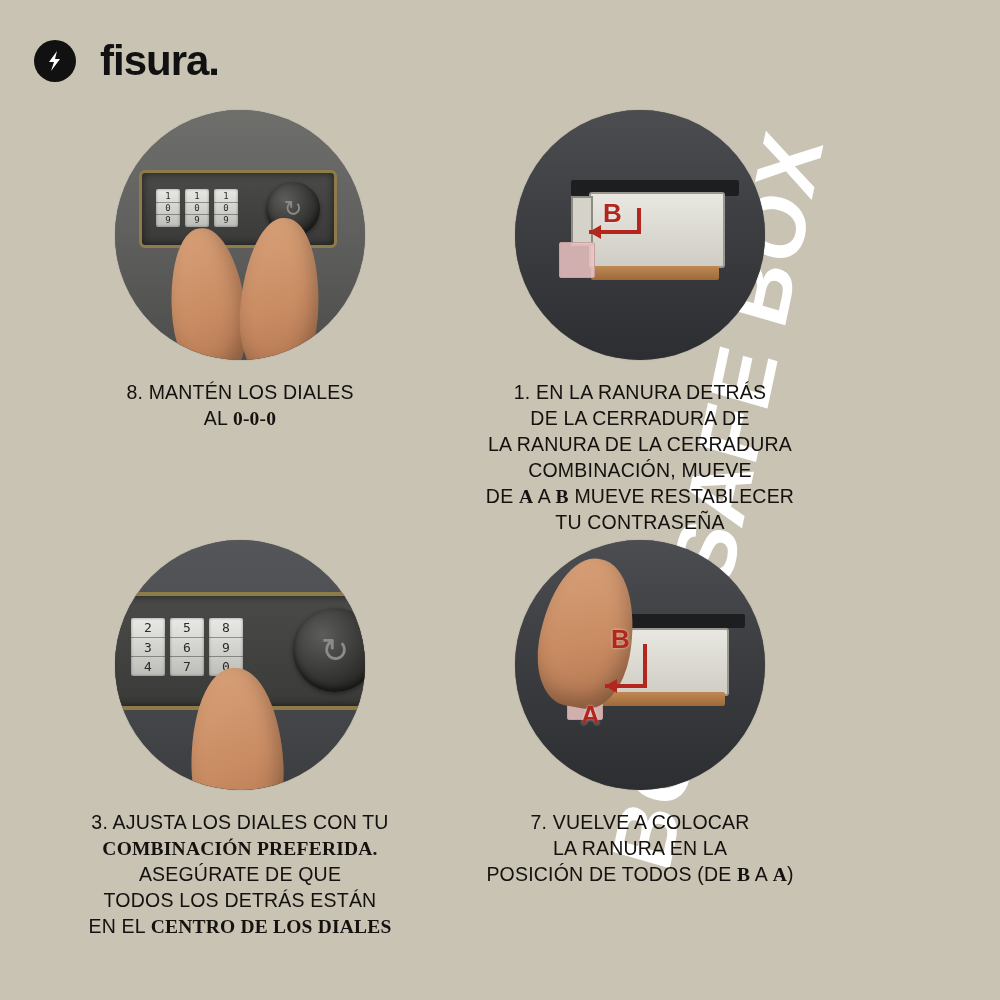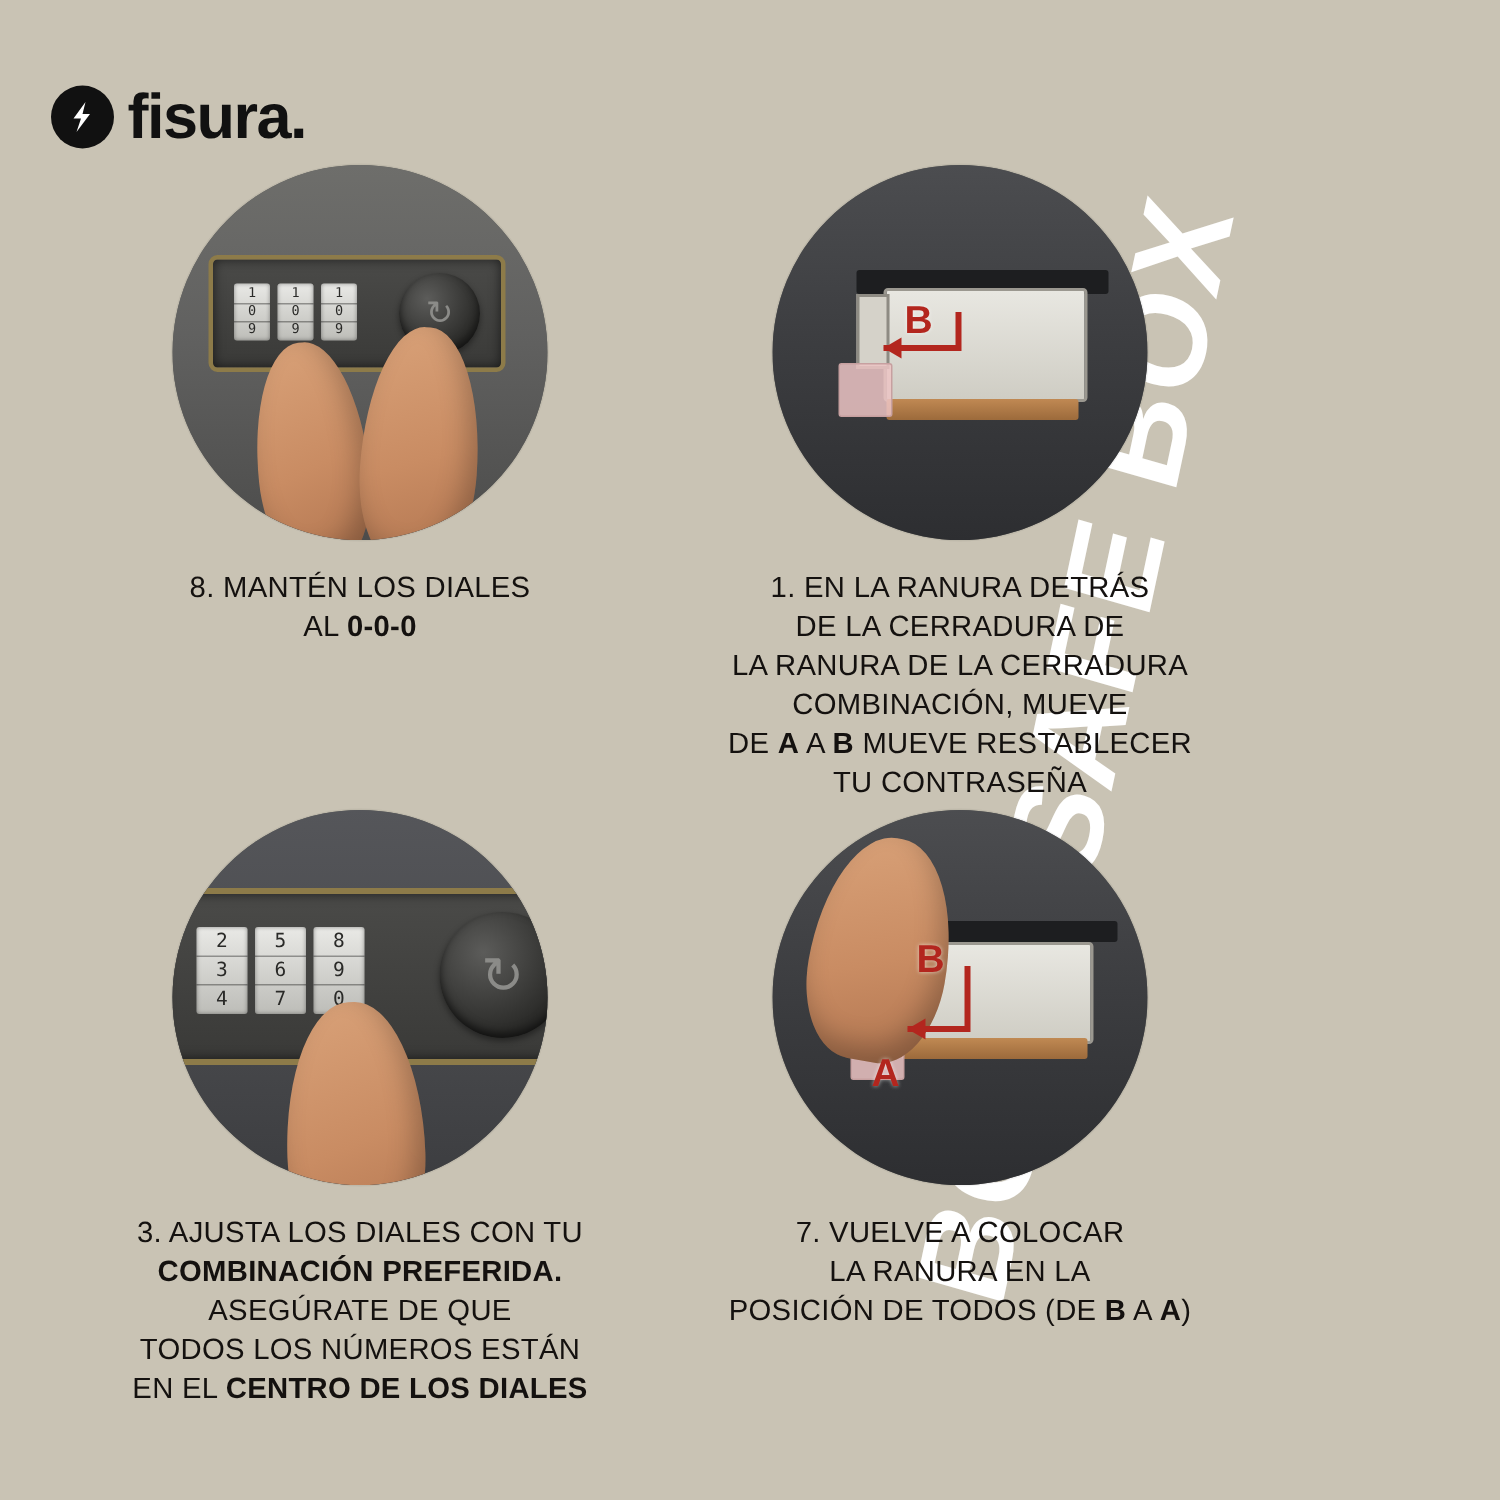--- a/index.html
+++ b/index.html
@@ -15,22 +15,21 @@
     position: relative;
   }
 
   
   .brand {
     position: absolute;
     top: 40px;
     left: 34px;
     display: flex;
     align-items: center;
-    gap: 9px;
-    margin-top: 17px;
+    gap: 24px;
   }
   .brand-mark {
     width: 42px;
     height: 42px;
     border-radius: 50%;
     background: #111111;
     display: flex;
     align-items: center;
     justify-content: center;
     position: relative;
@@ -89,21 +88,21 @@
   }
   .caption {
     margin-top: 20px;
     text-align: center;
     color: #14110f;
     font-size: 19.5px;
     line-height: 1.33;
     letter-spacing: 0.2px;
     max-width: 360px;
   }
-  .caption b { font-weight: bold; }
+  .caption b { font-weight: bold; font-family: Liberation Serif, serif; }
 
   
   .lockface {
     position: absolute;
     inset: 0;
     background:
       linear-gradient(180deg,#6e6e6b 0%,#616160 45%,#4c4c4b 100%);
   }
   .lockface.dark {
     background: linear-gradient(180deg,#55565a 0%,#4a4b4e 50%,#3c3d40 100%);
@@ -336,21 +335,21 @@
         <div class="knob p3-knob">
           <div class="arrowglyph">↻</div>
         </div>
       </div>
       <div class="finger f3a"></div>
     </div>
     <div class="caption">
         <div><span>3. AJUSTA LOS DIALES CON TU</span></div>
         <div><b>COMBINACIÓN PREFERIDA.</b></div>
         <div><span>ASEGÚRATE DE QUE</span></div>
-        <div><span>TODOS LOS NÚMEROS ESTÁN</span></div>
+        <div><span>TODOS LOS DETRÁS ESTÁN</span></div>
         <div><span>EN EL </span><b>CENTRO DE LOS DIALES</b></div>
       </div>
   </div>
 
   <div class="step">
     <div class="photo">
       <div class="mech-bg"></div>
       <div class="mech-strip p4-strip"></div>
       <div class="mech-body p4-body"></div>
       <div class="mech-copper p4-cop"></div>

